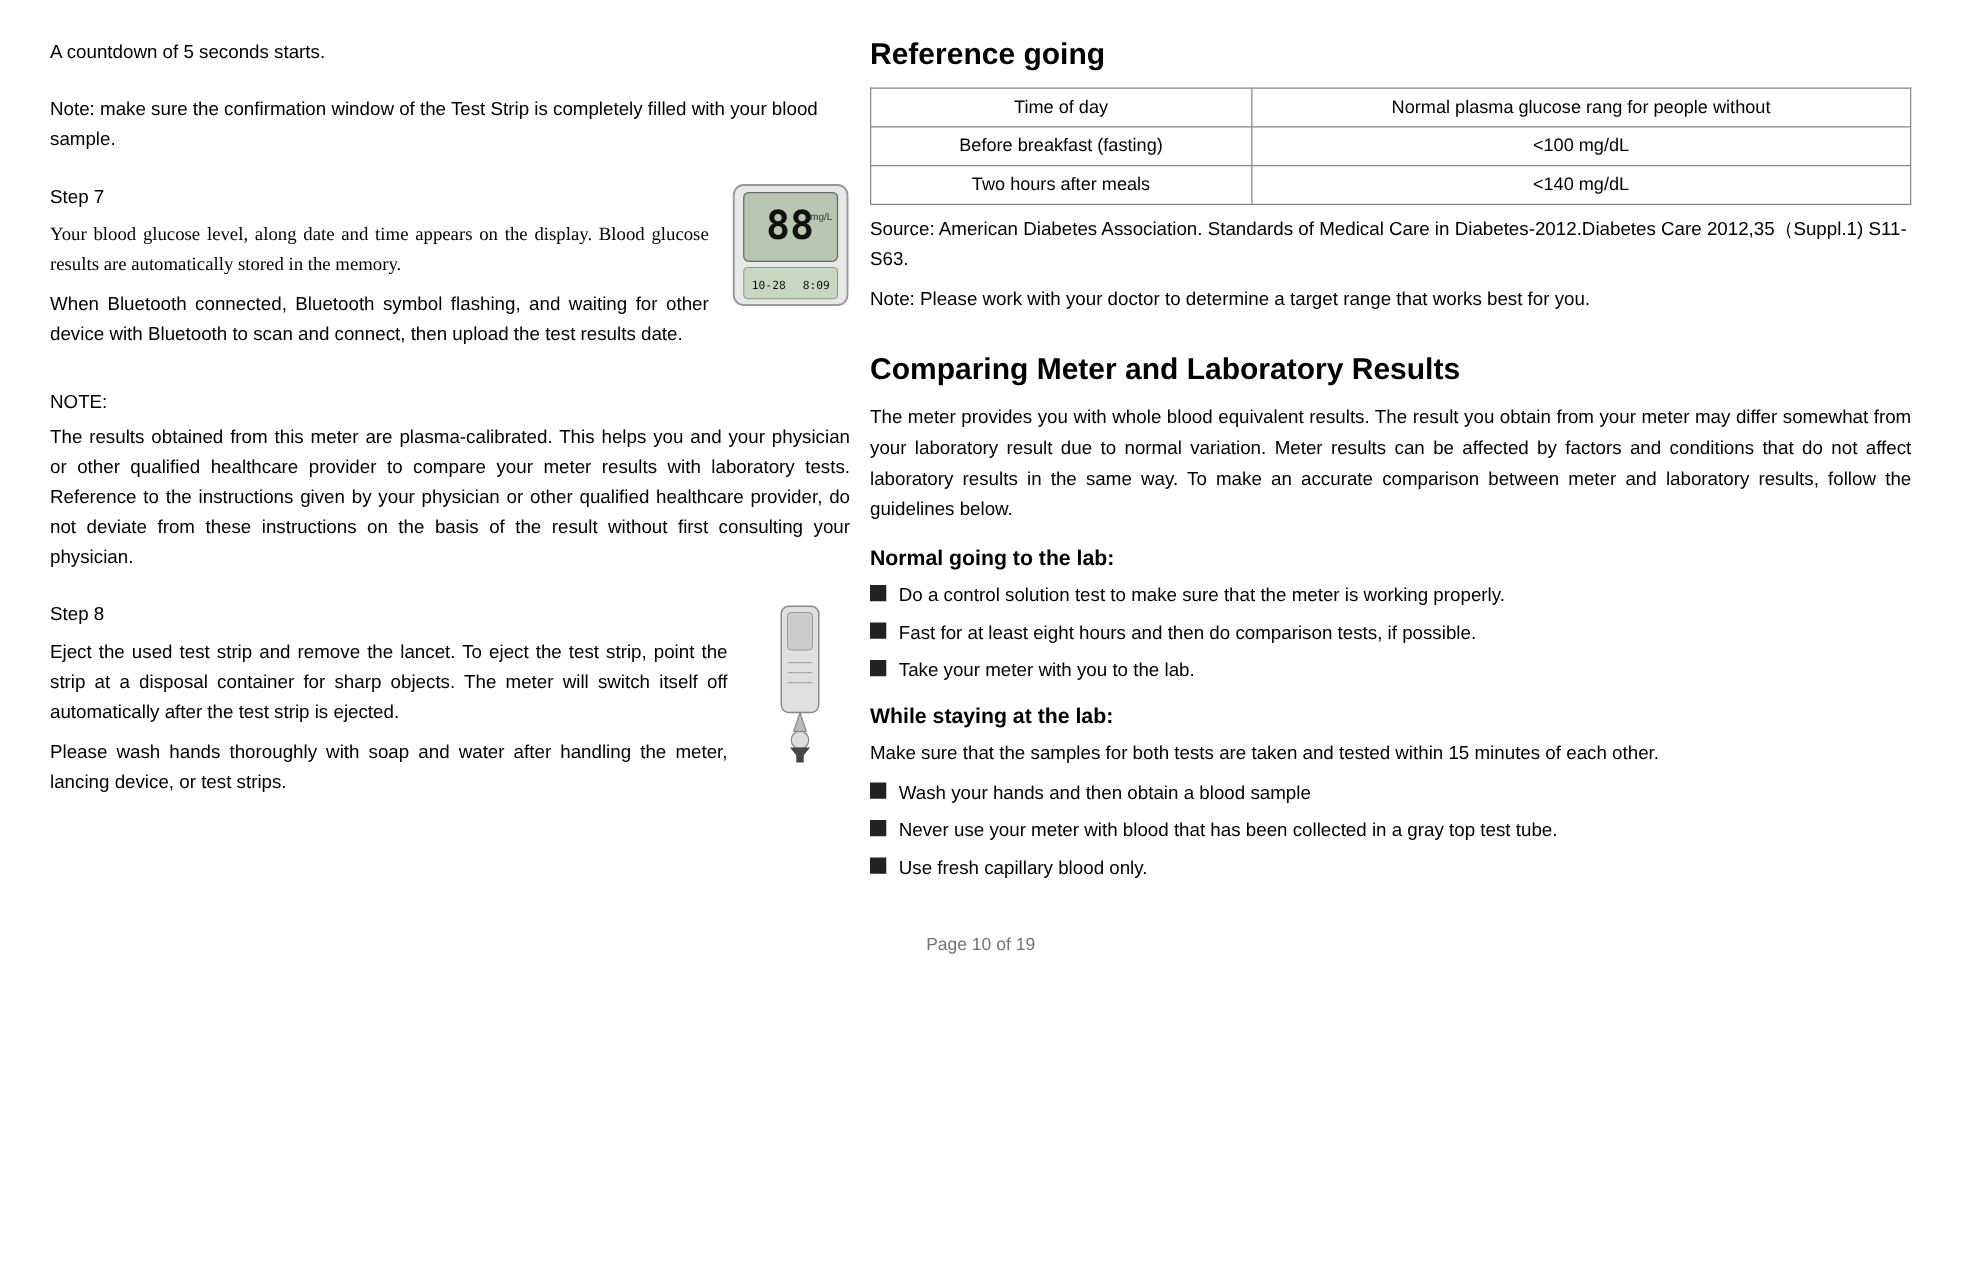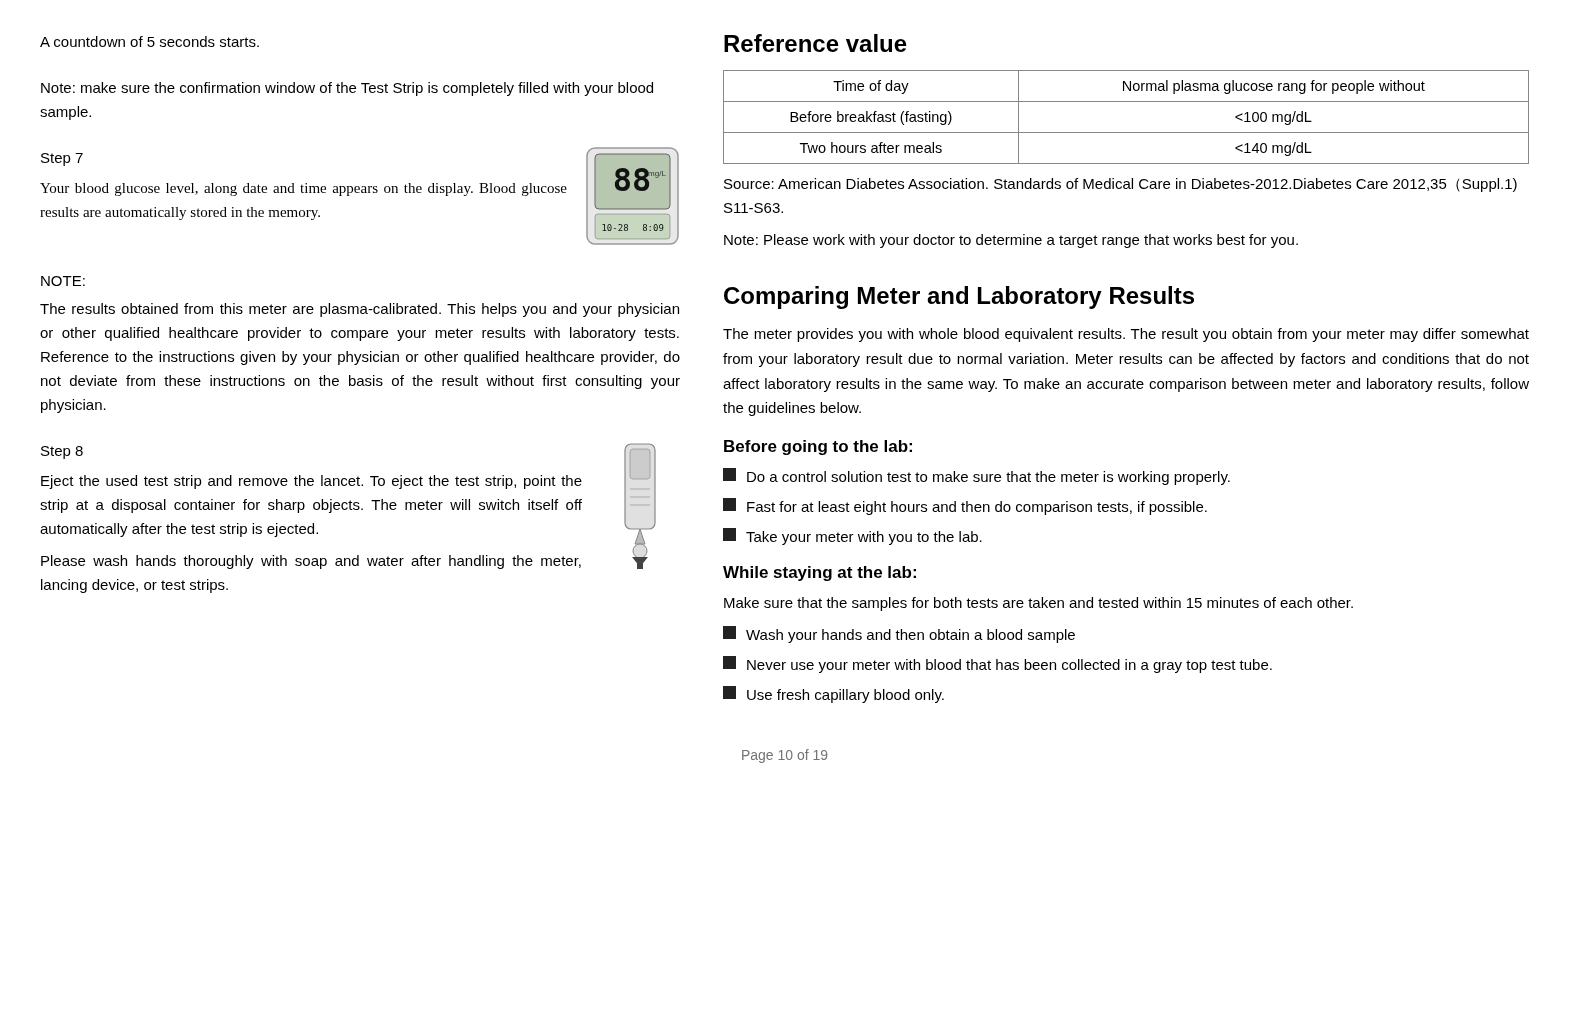--- a/index.html
+++ b/index.html
@@ -7,21 +7,21 @@
       font-family: Arial, sans-serif;
       font-size: 15px;
       background: #fff;
       color: #000;
       width: 1569px;
       min-height: 1029px;
       padding: 30px 40px 40px 40px;
     }
     .page-container {
       display: flex;
-      gap: 43px;
+      gap: 16px;
       width: 100%;
     }
     .left-col {
       flex: 0 0 640px;
       max-width: 640px;
     }
     .right-col {
       flex: 1;
     }
     p, .para { margin-bottom: 10px; line-height: 1.6; }
@@ -90,20 +90,21 @@
 
     <p class="section-gap">
       <span class="bold">Note:</span>
       <span>make sure the confirmation window of the Test Strip is completely filled with your blood sample.</span>
     </p>
 
     <div class="step-row section-gap">
       <div class="step-text">
         <p class="bold" style="margin-bottom:6px;">Step 7</p>
         <p class="justify" style="margin-bottom:8px;font-family:Liberation Serif, serif;">Your blood glucose level, along date and time appears on the display. Blood glucose results are automatically stored in the memory.</p>
+        <p class="justify">When Bluetooth connected, Bluetooth symbol flashing, and waiting for other device with Bluetooth to scan and connect, then upload the test results date.</p>
       </div>
       <div class="step-img">
         
         <svg width="95" height="100" viewBox="0 0 95 100">
           <rect x="2" y="2" width="91" height="96" rx="8" ry="8" fill="#e8e8e8" stroke="#999" stroke-width="1.5"></rect>
           <rect x="10" y="8" width="75" height="55" rx="4" ry="4" fill="#b8c8b0" stroke="#666" stroke-width="1"></rect>
 
           <text x="47" y="45" text-anchor="middle" font-size="32" font-family="monospace" fill="#111" font-weight="bold">88</text>
           <text x="72" y="30" text-anchor="middle" font-size="8" font-family="Arial" fill="#333">mg/L</text>
 
@@ -141,21 +142,21 @@
           <circle cx="40" cy="112" r="7" fill="#ddd" stroke="#888" stroke-width="1"></circle>
 
           <polygon points="40,128 32,118 48,118" fill="#444"></polygon>
           <rect x="37" y="120" width="6" height="10" fill="#444"></rect>
         </svg>
       </div>
     </div>
   </div>
 
   <div class="right-col">
-    <h2>Reference value</h2>
+    <h2>Reference going</h2>
 
     <table class="ref-table">
       <thead>
         <tr>
           <th>Time of day</th>
           <th>Normal plasma glucose rang for people without</th>
         </tr>
       </thead>
       <tbody id="ref-table-body">
       <tr>
@@ -170,21 +171,21 @@
     </table>
 
     <p class="source-text">Source: American Diabetes Association. Standards of Medical Care in Diabetes-2012.Diabetes Care 2012,35（Suppl.1) S11-S63.</p>
     <p class="source-text" style="margin-bottom:20px;">Note: Please work with your doctor to determine a target range that works best for you.</p>
 
     <div class="comparing-section">
       <h2>Comparing Meter and Laboratory Results</h2>
       <p class="justify" style="margin-bottom:16px; line-height:1.65;">The meter provides you with whole blood equivalent results. The result you obtain from your meter may differ somewhat from your laboratory result due to normal variation. Meter results can be affected by factors and conditions that do not affect laboratory results in the same way. To make an accurate comparison between meter and laboratory results, follow the guidelines below.</p>
 
       <div class="lab-section">
-        <h3>Before going to the lab:</h3>
+        <h3>Normal going to the lab:</h3>
         <ul class="bullet-list" id="before-lab-list">
             <li>
               <span class="bullet-square"></span>
               <span>Do a control solution test to make sure that the meter is working properly.</span>
             </li>
             <li>
               <span class="bullet-square"></span>
               <span>Fast for at least eight hours and then do comparison tests, if possible.</span>
             </li>
             <li>

